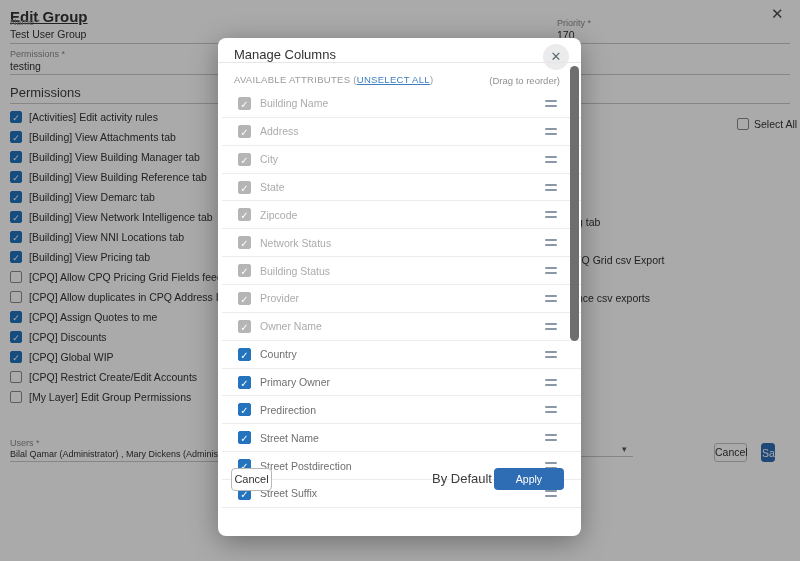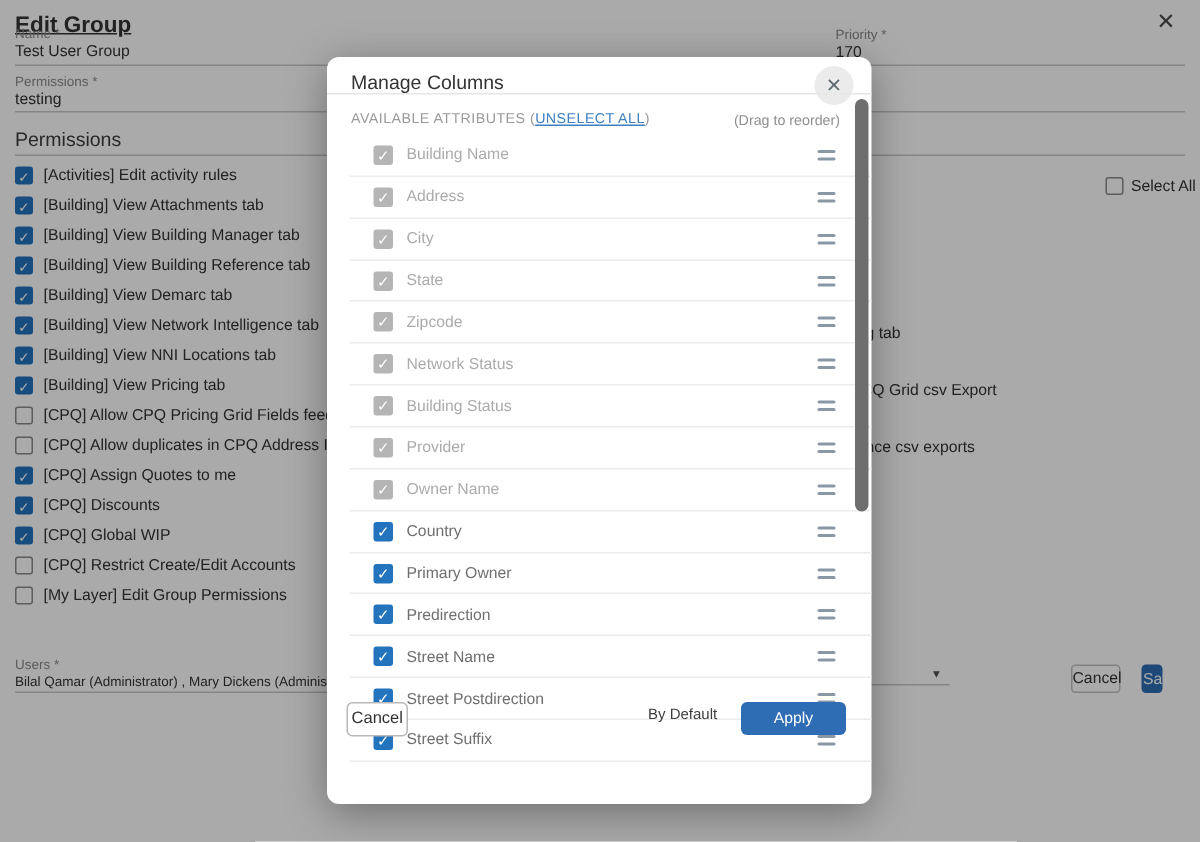--- a/index.html
+++ b/index.html
@@ -44,36 +44,36 @@
   
   .modal{position:absolute;left:218px;top:38px;width:363px;height:498px;background:#fff;
       border-radius:8px;box-shadow:0 6px 28px rgba(0,0,0,0.35);z-index:20;}
   .m-title{position:absolute;left:16px;top:9px;font-size:13px;color:var(--txt-dark);}
   .m-close{position:absolute;right:12px;top:6px;width:26px;height:26px;border-radius:50%;
       background:#ebebeb;color:#5f6c72;font-size:13px;line-height:26px;text-align:center;cursor:pointer;}
   .m-head-line{position:absolute;left:0;right:0;top:24px;border-bottom:1px solid #e6e6e6;}
   .m-sub{position:absolute;left:16px;top:36px;font-size:9.5px;letter-spacing:.3px;color:#9a9a9a;}
   .m-sub a{color:#3d7fc1;text-decoration:underline;cursor:pointer;}
   .m-drag-hint{position:absolute;right:21px;top:37px;font-size:9.5px;color:#8f8f8f;}
-  .attr-list{position:absolute;left:15px;right:0;top:52px;}
+  .attr-list{position:absolute;left:4px;right:0;top:52px;}
   .attr-row{height:27.86px;display:flex;align-items:center;gap:9px;
       padding:0 24px 0 16px;border-bottom:1px solid var(--sep);}
   .attr-row .cb{width:13px;height:13px;}
   .attr-row .cb.checked::after{font-size:10px;line-height:13px;}
   .attr-label{font-size:10.5px;color:var(--txt-mid);white-space:nowrap;}
   .attr-row.disabled .attr-label{color:var(--txt-dis);}
   .drag-handle{margin-left:auto;width:12px;display:flex;flex-direction:column;gap:3px;cursor:grab;}
   .drag-handle i{display:block;height:2px;background:#8a98a6;border-radius:1px;}
   .m-scrollbar{position:absolute;right:2px;top:28px;width:9px;height:275px;background:#6e6e6e;
       border-radius:5px;cursor:pointer;}
   .m-footer{position:absolute;left:0;right:0;bottom:0;height:39px;}
   .btn-cancel-modal{position:absolute;left:13px;top:-29px;width:41px;height:23px;line-height:21px;
       background:#fff;border:1px solid #b8b8b8;border-radius:4px;font-size:11px;color:var(--txt-dark);
       text-align:center;cursor:pointer;}
-  .btn-bydefault{position:absolute;left:214px;top:-26px;font-size:10px;color:#3d3d3d;cursor:pointer;}
+  .btn-bydefault{position:absolute;left:214px;top:-26px;font-size:13px;color:#3d3d3d;cursor:pointer;}
   .btn-apply{position:absolute;right:17px;top:-29px;width:70px;height:22px;line-height:22px;
       background:var(--accent);border-radius:4px;font-size:10.5px;color:#fff;text-align:center;cursor:pointer;}
 </style>
 </head>
 <body>
 
 <div class="page">
   <div class="page-title">Edit Group</div>
   <div class="page-close">✕</div>
 

